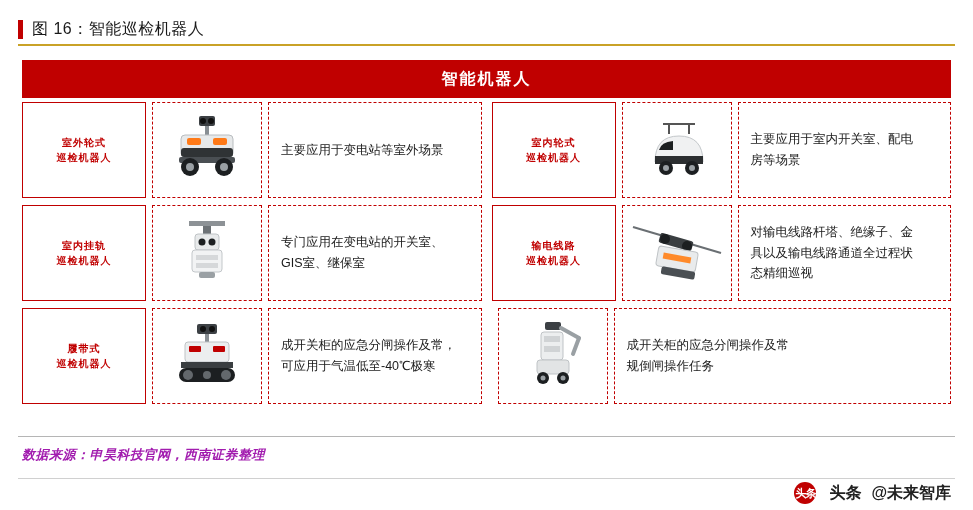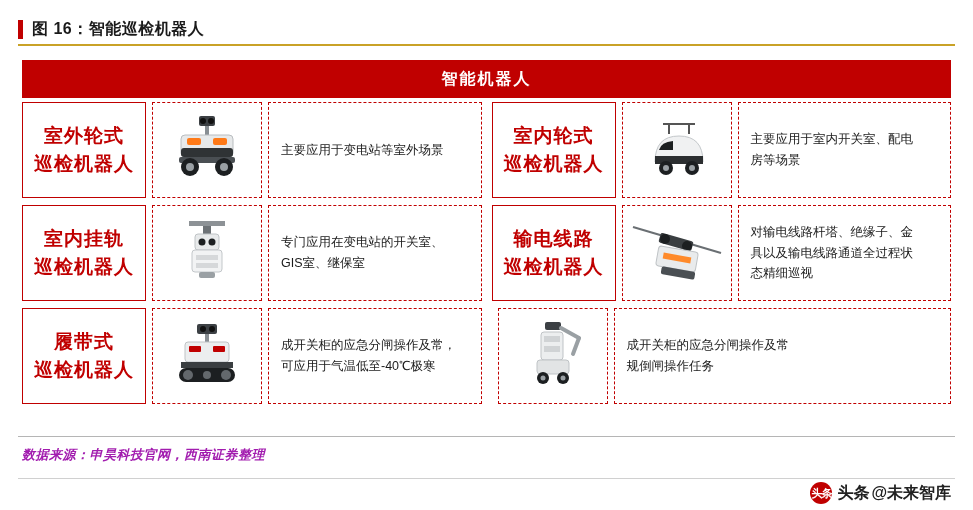--- a/index.html
+++ b/index.html
@@ -30,21 +30,21 @@
     align-items: center;
   }
   .title-bar {
     width: 5px;
     height: 19px;
     background: #c00000;
     margin-right: 9px;
   }
   .title-text {
     font-size: 16px;
-    font-weight: bold;
+    font-weight: normal;
     color: #1a1a1a;
     letter-spacing: 0.5px;
   }
   .title-underline {
     position: absolute;
     left: 18px;
     top: 44px;
     width: 937px;
     height: 2px;
     background: #c9a227;
@@ -82,21 +82,21 @@
     width: 50%;
     box-sizing: border-box;
   }
   .half.left { padding-right: 5px; }
   .half.right { padding-left: 5px; }
   .label-cell {
     width: 124px;
     flex: 0 0 124px;
     border: 1.5px solid #c00000;
     color: #c00000;
-    font-size: 19px;
+    font-size: 10px;
     font-weight: bold;
     display: flex;
     flex-direction: column;
     align-items: center;
     justify-content: center;
     line-height: 1.5;
     box-sizing: border-box;
     letter-spacing: 1px;
   }
   .img-cell {
@@ -153,20 +153,21 @@
   }
   .watermark {
     position: absolute;
     right: 22px;
     top: 482px;
     display: flex;
     align-items: center;
     font-size: 16px;
     font-weight: bold;
     color: #222222;
+    gap: 8px;
   }
   .wm-logo {
     width: 22px;
     height: 22px;
     border-radius: 50%;
     background: #c00000;
     color: #ffffff;
     font-size: 11px;
     display: flex;
     align-items: center;

